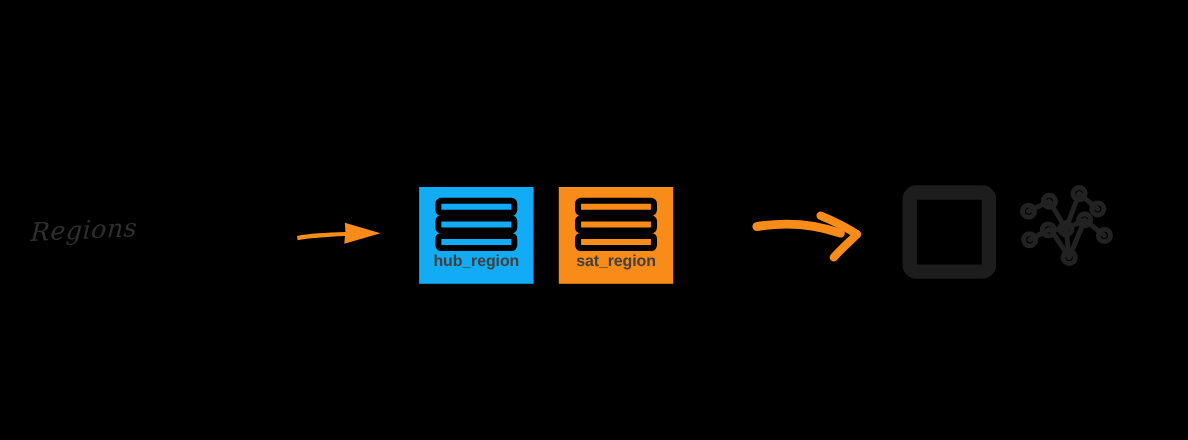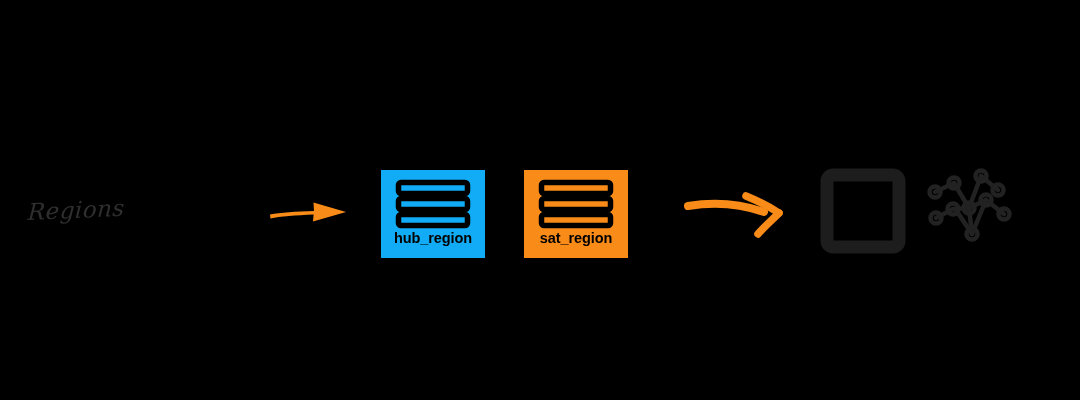--- a/index.html
+++ b/index.html
@@ -49,34 +49,34 @@
     width: 104px;
     height: 88px;
     display: flex;
     flex-direction: column;
     align-items: center;
     justify-content: flex-start;
     box-sizing: border-box;
     padding-top: 9px;
   }
   .region-tile.hub { left: 381px; background: #11ACF5; }
-  .region-tile.sat { left: 524px; background: #F98B18; }
+  .region-tile.sat { left: 508px; background: #F98B18; }
 
   .tile-icon {
     width: 76px;
     height: 50px;
     display: block;
   }
 
   .tile-label {
     margin-top: 2px;
     font-family: "Liberation Sans", sans-serif;
     font-size: 14.5px;
     font-weight: 700;
-    color: #000000;
+    color: #404040;
     line-height: 1.1;
     white-space: nowrap;
     letter-spacing: -0.1px;
   }
 
   
   .square-outline {
     position: absolute;
     left: 820px;
     top: 168px;

